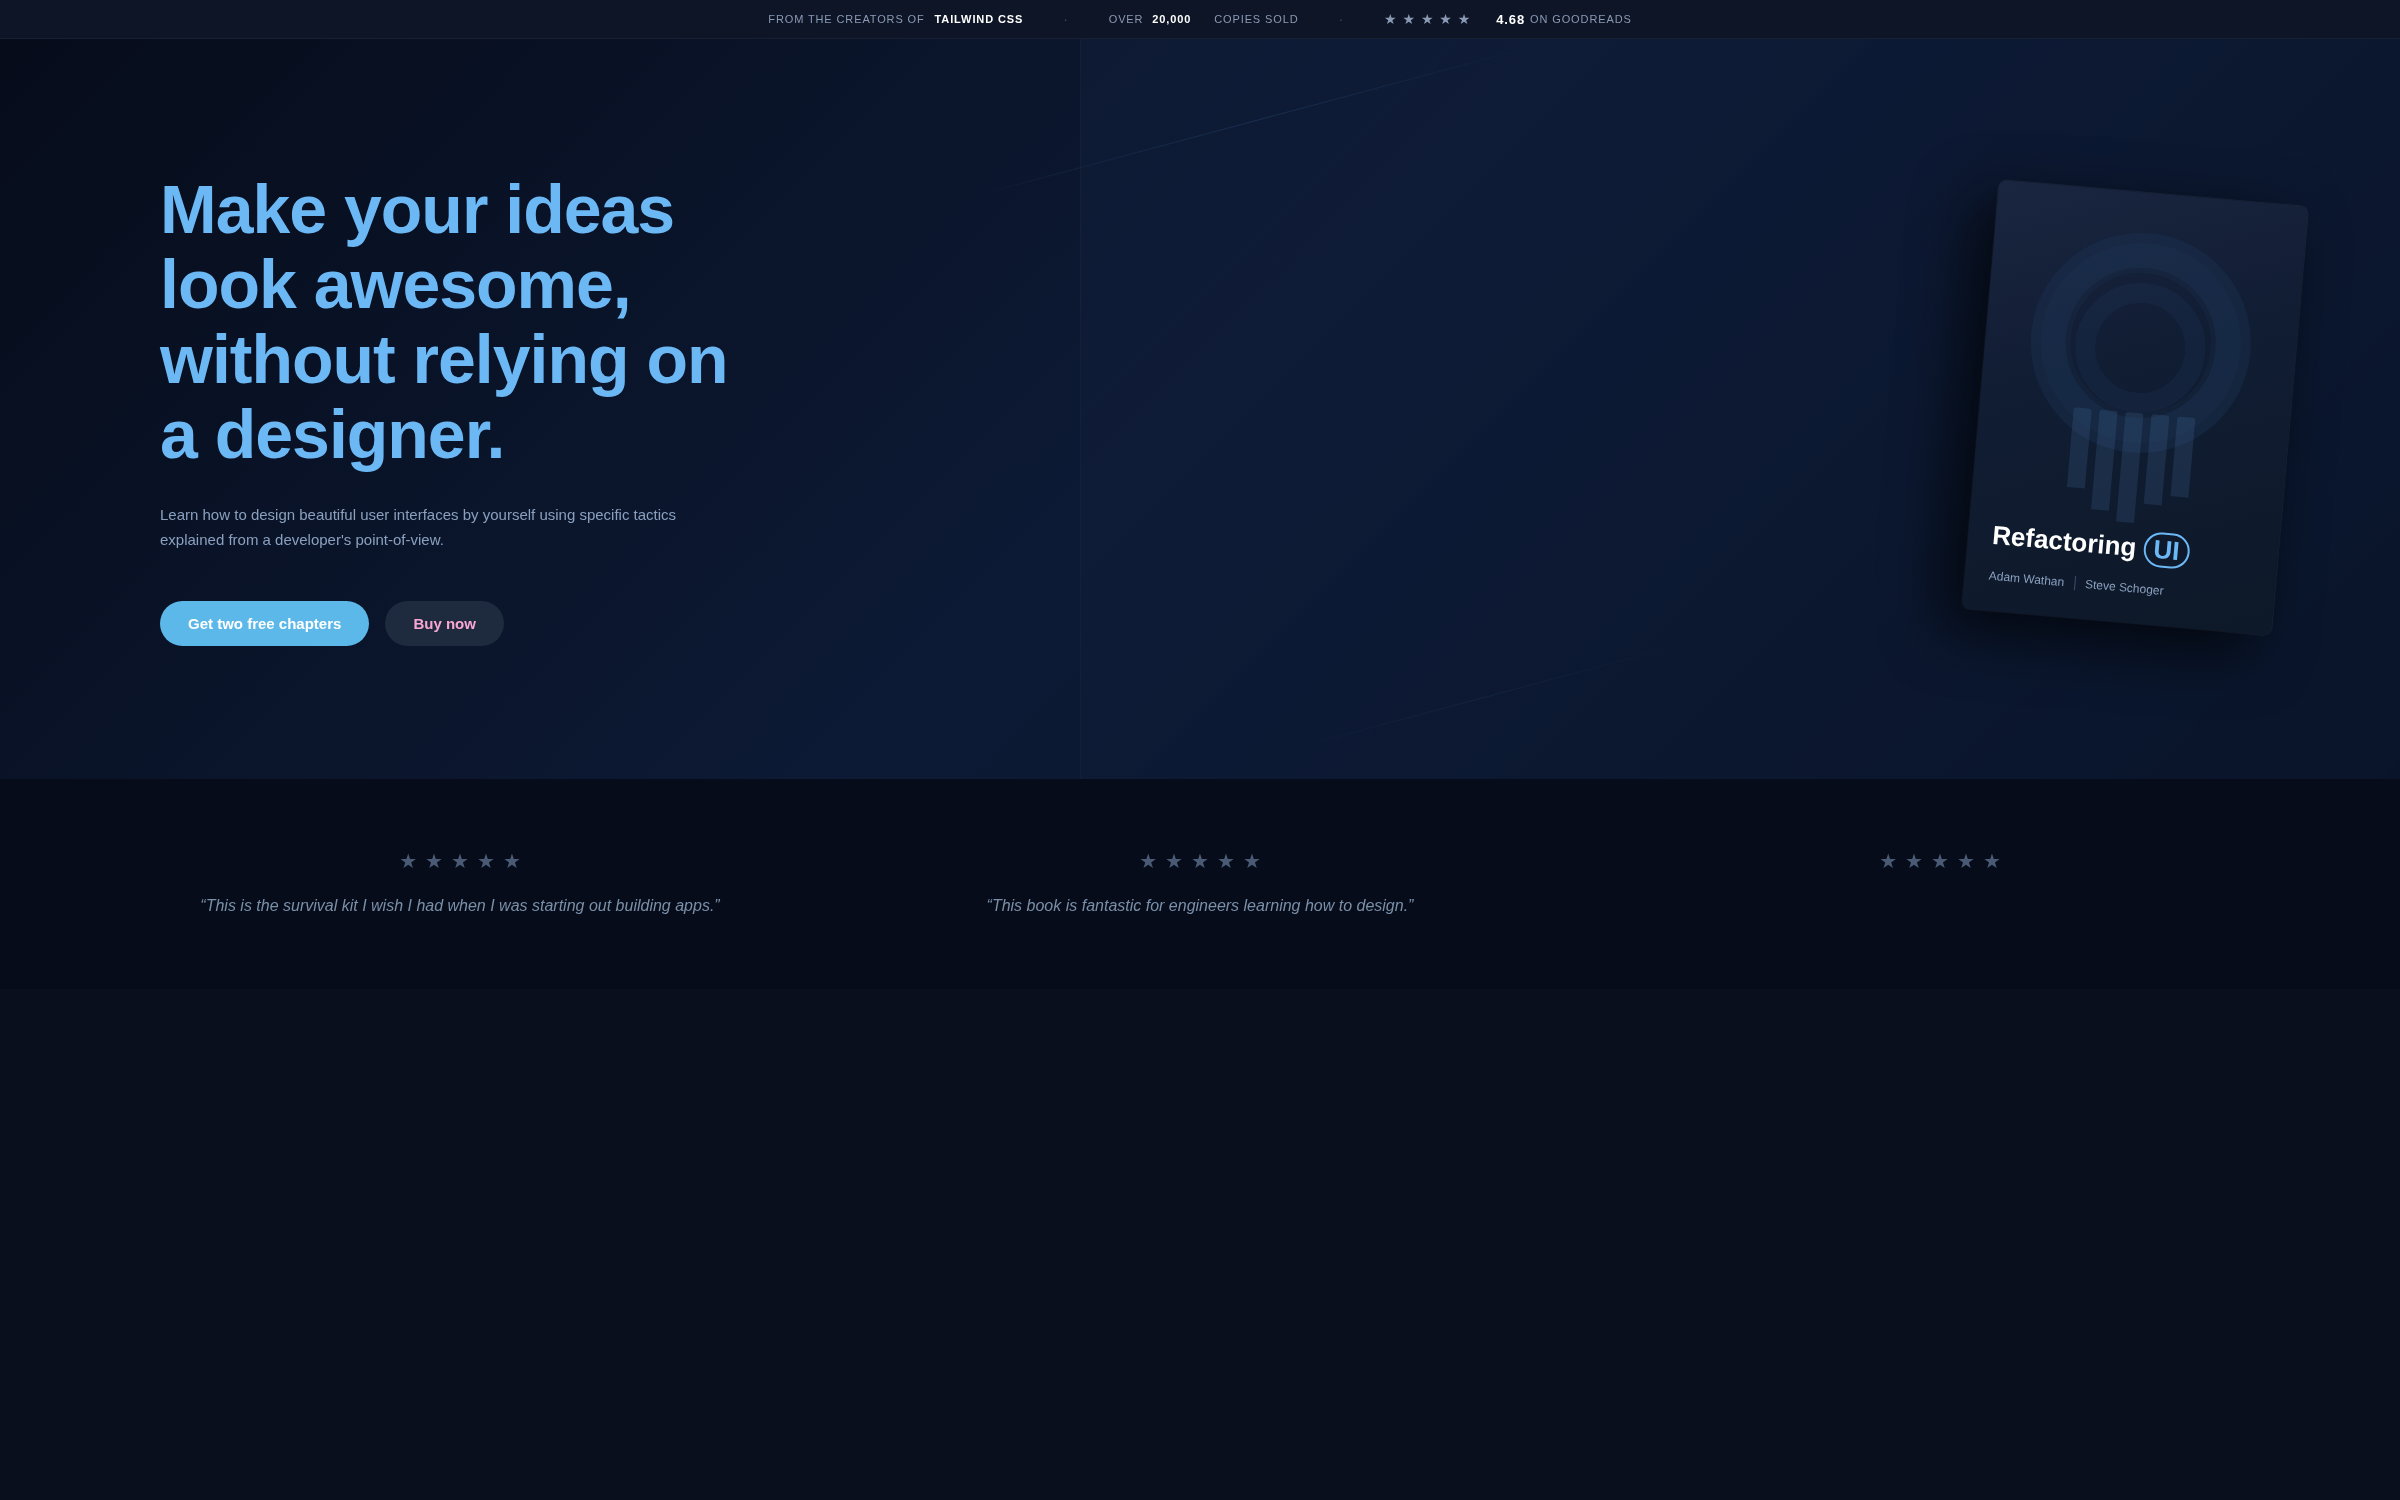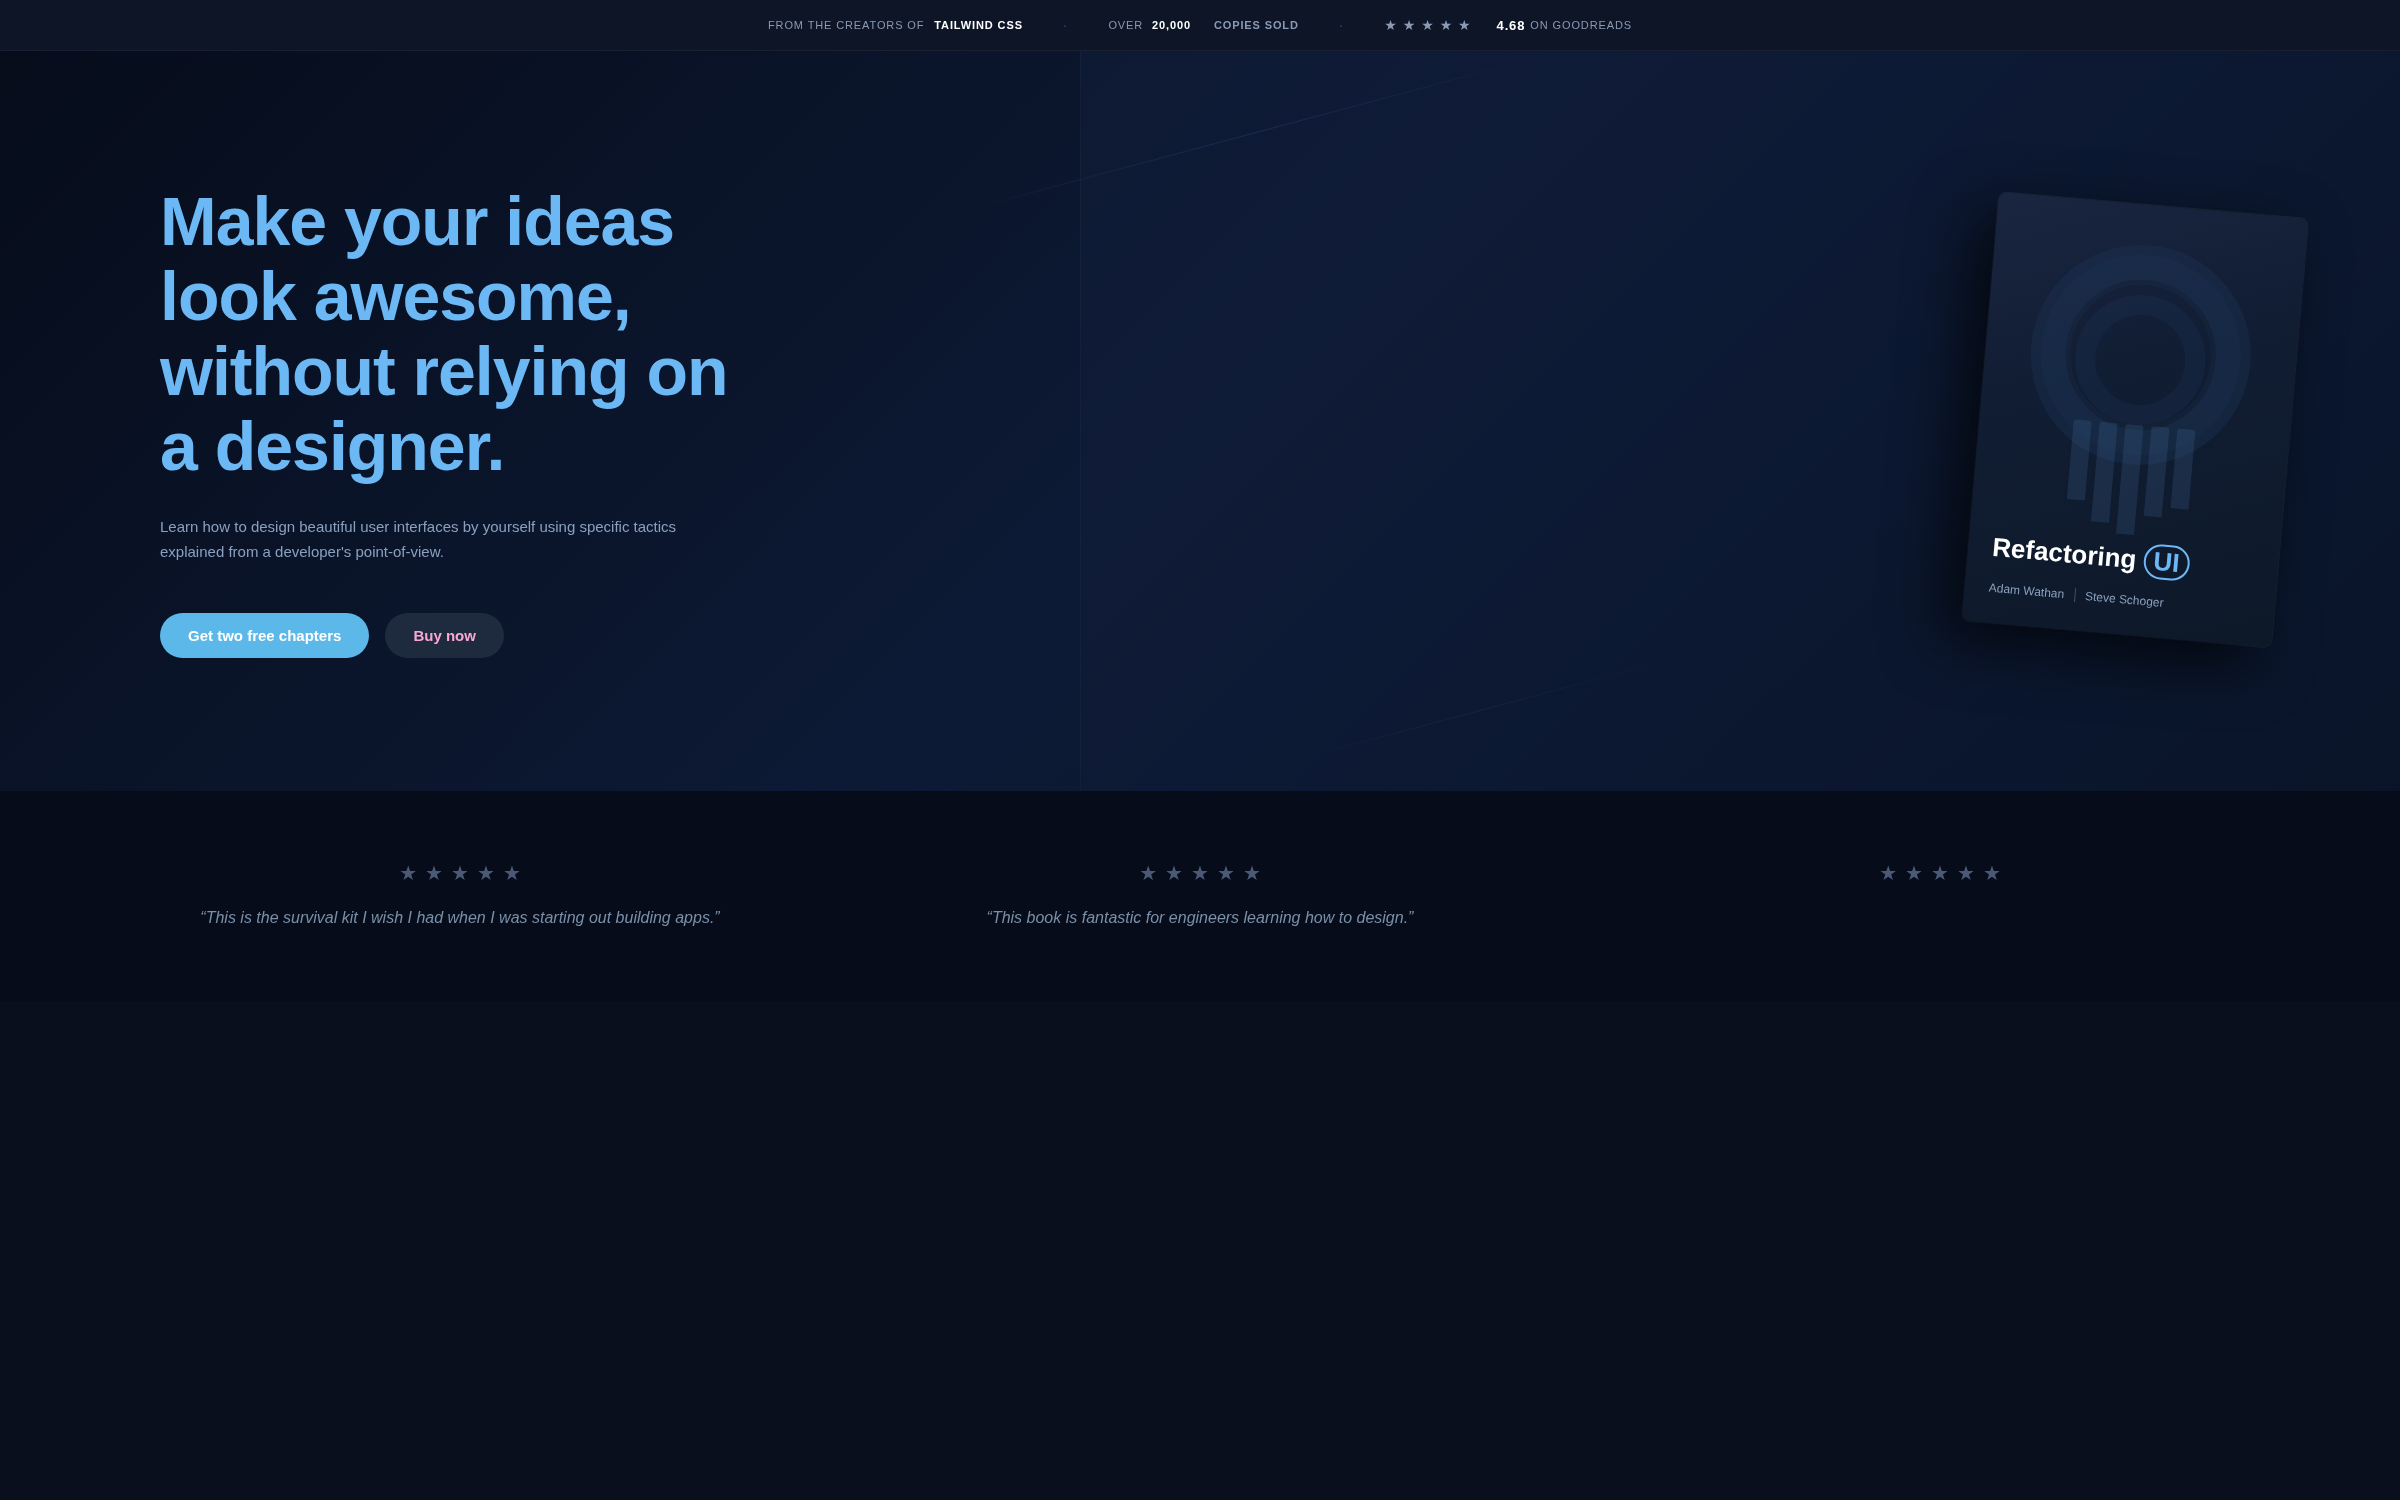--- a/index.html
+++ b/index.html
@@ -11,21 +11,21 @@
       min-height: 100vh;
       overflow-x: hidden;
     }
 
     
     .top-banner {
       display: flex;
       align-items: center;
       justify-content: center;
       gap: 40px;
-      padding: 17px 40px;
+      padding: 11px 40px;
       background: #0d1526;
       border-bottom: 1px solid rgba(255,255,255,0.05);
       font-size: 11px;
       letter-spacing: 0.08em;
       color: #8a9ab5;
       text-transform: uppercase;
     }
 
     .top-banner .separator {
       color: #3a4a65;
@@ -303,21 +303,21 @@
 
 <div class="top-banner">
   <span>
     <span>FROM THE CREATORS OF</span>
     <span class="highlight" style="margin-left:6px;">TAILWIND CSS</span>
   </span>
   <span class="separator">·</span>
   <span>
     <span>OVER</span>
     <span class="highlight" style="margin-left:5px;">20,000</span>
-    <span style="margin-left:19px;font-weight:bold;">COPIES SOLD</span>
+    <span style="margin-left:19px;">COPIES SOLD</span>
   </span>
   <span class="separator">·</span>
   <span class="stars">
     <span class="star filled">★</span>
     <span class="star filled">★</span>
     <span class="star filled">★</span>
     <span class="star filled">★</span>
     <span class="star">★</span>
     <span class="rating-num">4.68</span>
     <span style="">ON GOODREADS</span>

